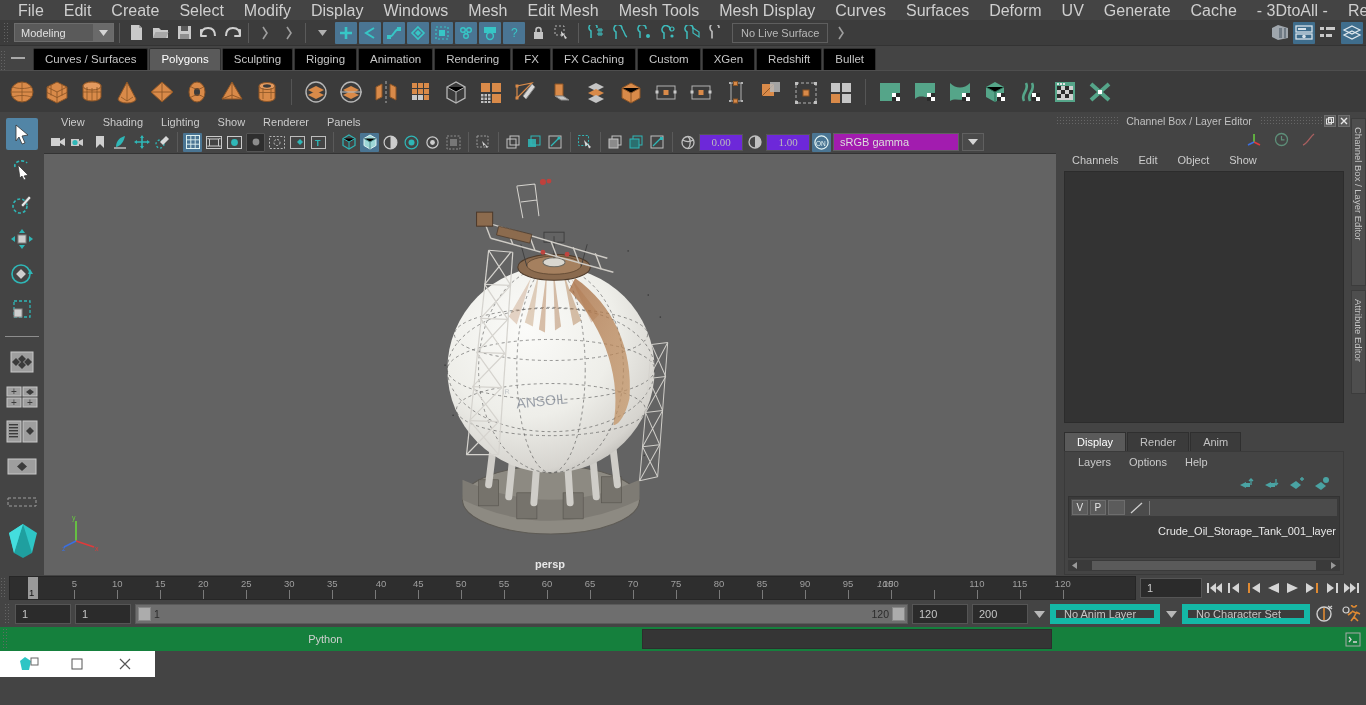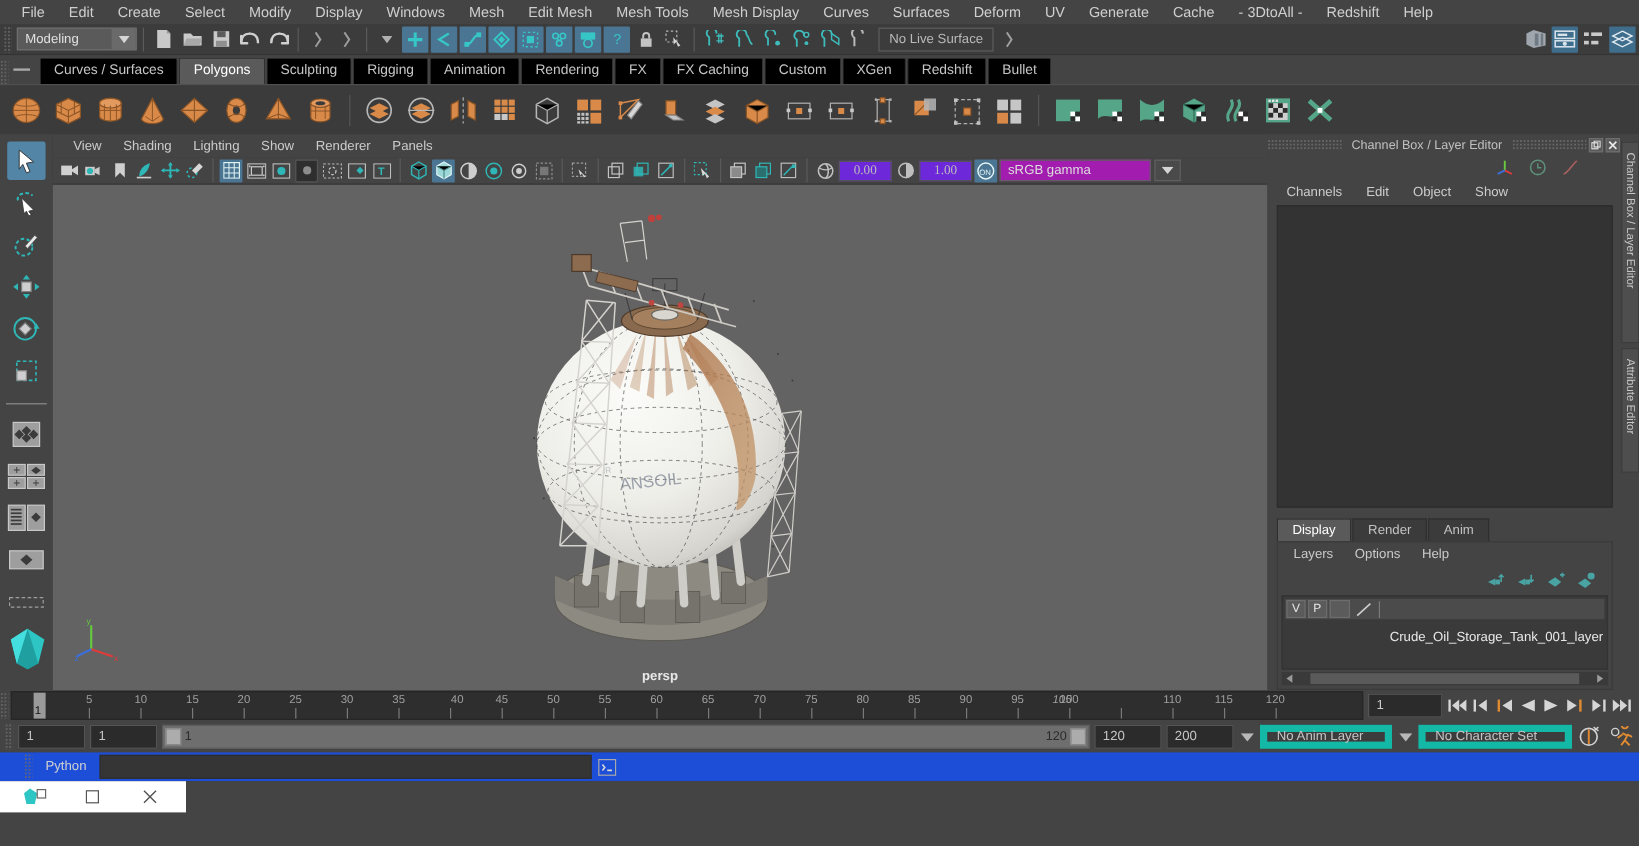--- a/index.html
+++ b/index.html
@@ -12,21 +12,21 @@
     overflow: hidden;
   }
   .app { position: relative; width: 1366px; height: 705px; background: #444; }
 
   
   .menubar {
     height: 20px; background: #444444; display: flex; align-items: center;
     padding-left: 8px; gap: 0px;
   }
   .menubar .mi {
-    font-size: 12px; color: #cfcfcf; padding: 2px 10px; line-height: 15px;
+    font-size: 16px; color: #cfcfcf; padding: 2px 10px; line-height: 15px;
     white-space: nowrap; cursor: default;
   }
 
   
   .statusline {
     height: 26px; background: #3c3c3c; display: flex; align-items: center;
     padding: 0 3px; gap: 2px; border-bottom: 1px solid #333;
   }
   .gripdots {
     width: 7px; height: 22px; flex: 0 0 7px;
@@ -183,21 +183,21 @@
   }
   .rangebar .handle { width: 13px; height: 14px; background: #acacac; border: 1px solid #888; margin-left: 2px;}
   .rangebar .htext { font-size: 10.5px; color: #2c2c2c; padding-left: 3px; }
   .rangebar .rhandle { position: absolute; right: 2px; width: 13px; height: 14px; background: #acacac; border: 1px solid #888;}
   .rangebar .rtext { position: absolute; right: 18px; font-size: 10.5px; color: #2c2c2c; }
   .combo { height: 20px; background: #3c3c3c; border: 6px solid #14b8a6; color: #c5c5c5;
     font-size: 11px; display: flex; align-items: center; padding: 0 8px; }
   .combo-arrow { width: 14px; display: flex; align-items: center; justify-content: center; }
 
   
-  .cmdrow { height: 24px; background: #1d4ed8; display: flex; align-items: center; gap: 2px; padding: 0 20px; }
+  .cmdrow { height: 24px; background: #15803d; display: flex; align-items: center; gap: 2px; padding: 0 2px; justify-content: space-between; }
   .cmdlabel { width: 52px; font-size: 11px; color: #d0d0d0; text-align: center; }
   .cmdinput { width: 410px; height: 20px; background: #353535; border: 1px solid #2d2d2d; }
   .cmdout { flex: 1; height: 20px; background: #3f3f3f; border-left: 2px solid #6a6a6a;
     display: flex; align-items: center; padding-left: 8px; font-size: 11px; color: #cfcfcf; }
   .cmdbtn { width: 22px; height: 20px; display: flex; align-items: center; justify-content: center; }
 
   
   .taskbar { height: 26px; background: #444; display: flex; align-items: flex-start; }
   .tbwin {
     width: 155px; height: 26px; background: #ffffff; display: flex; align-items: center;

